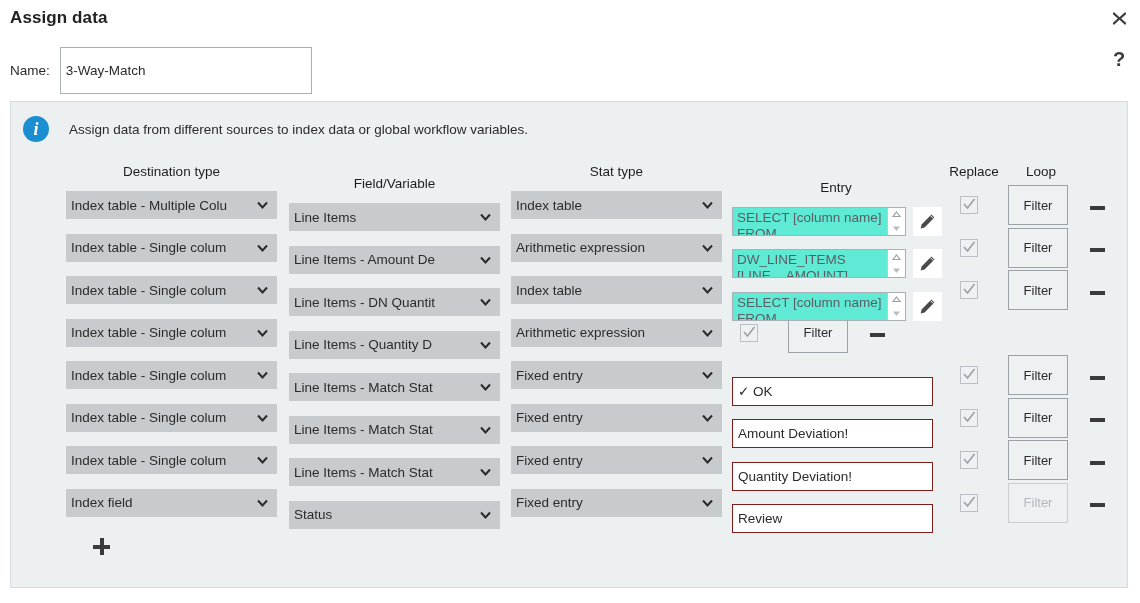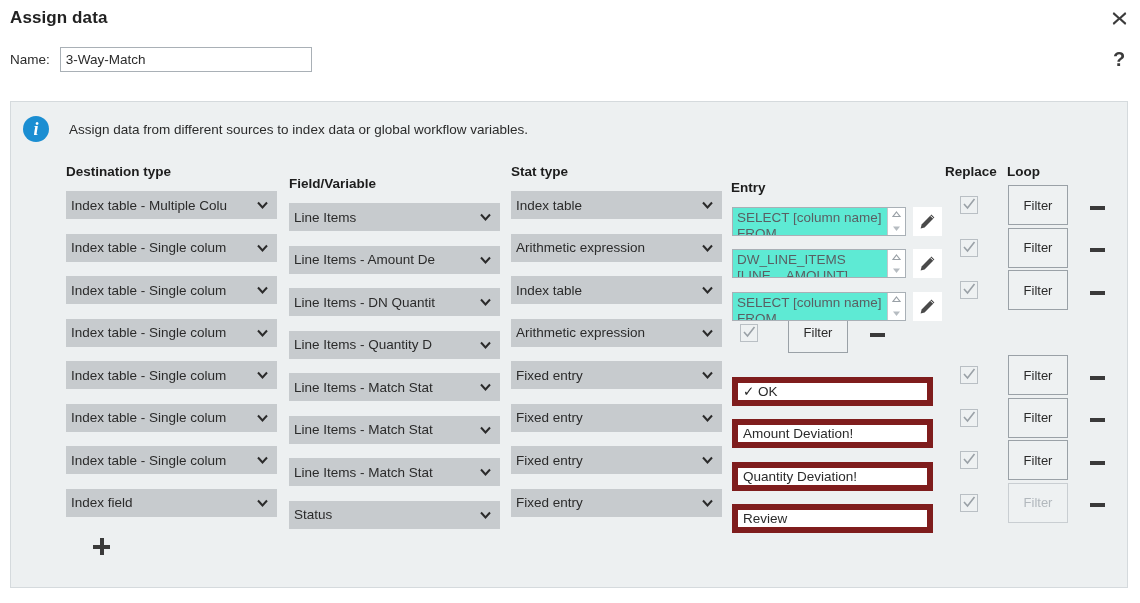--- a/index.html
+++ b/index.html
@@ -38,21 +38,21 @@
     align-items: center;
   }
   .name-label {
     font-size: 13.5px;
     color: #2b2b2b;
     margin-right: 10px;
   }
   .name-input {
     width: 240px;
     height: 21px;
-    padding: 1px 5px;
+    padding: 12px 5px;
     border: 1px solid #a9b0b6;
     background: #ffffff;
     font-family: "Liberation Sans", sans-serif;
     font-size: 13.5px;
     color: #2b2b2b;
     outline: none;
     box-sizing: content-box;
   }
   .close-btn {
     position: absolute;
@@ -123,23 +123,24 @@
   .grid {
     margin-top: 16px;
     padding-left: 55px;
   }
   .grid-head, .grid-row {
     display: flex;
     align-items: center;
   }
   .grid-head {
     height: 26px;
-    font-weight: bold;
+    font-weight: normal;
     font-size: 13.5px;
     color: #1d1d1d;
+    text-align: center;
   }
   .grid-row {
     height: 42.5px;
   }
 
   .col-dest   { width: 211px; flex: none; }
   .col-field  { width: 211px; flex: none; margin-left: 12px; margin-top: 24px; }
   .col-etype  { width: 211px; flex: none; margin-left: 11px; }
   .col-entry  { width: 210px; flex: none; margin-left: 10px; display: flex; align-items: center; margin-top: 32px; }
   .col-repl   { width: 58px;  flex: none; margin-left: 4px; }
@@ -229,21 +230,21 @@
     display: flex;
     align-items: center;
     justify-content: center;
     cursor: pointer;
     flex: none;
   }
   .entry-plain {
     width: 201px;
     height: 29px;
     background: #ffffff;
-    border: 6px solid #7f1d1d;
+    border: 1px solid #7f1d1d;
     box-sizing: border-box;
     font-family: "Liberation Sans", sans-serif;
     font-size: 13.5px;
     color: #2b2b2b;
     padding: 0 5px;
     outline: none;
   }
 
   
   .chk {

